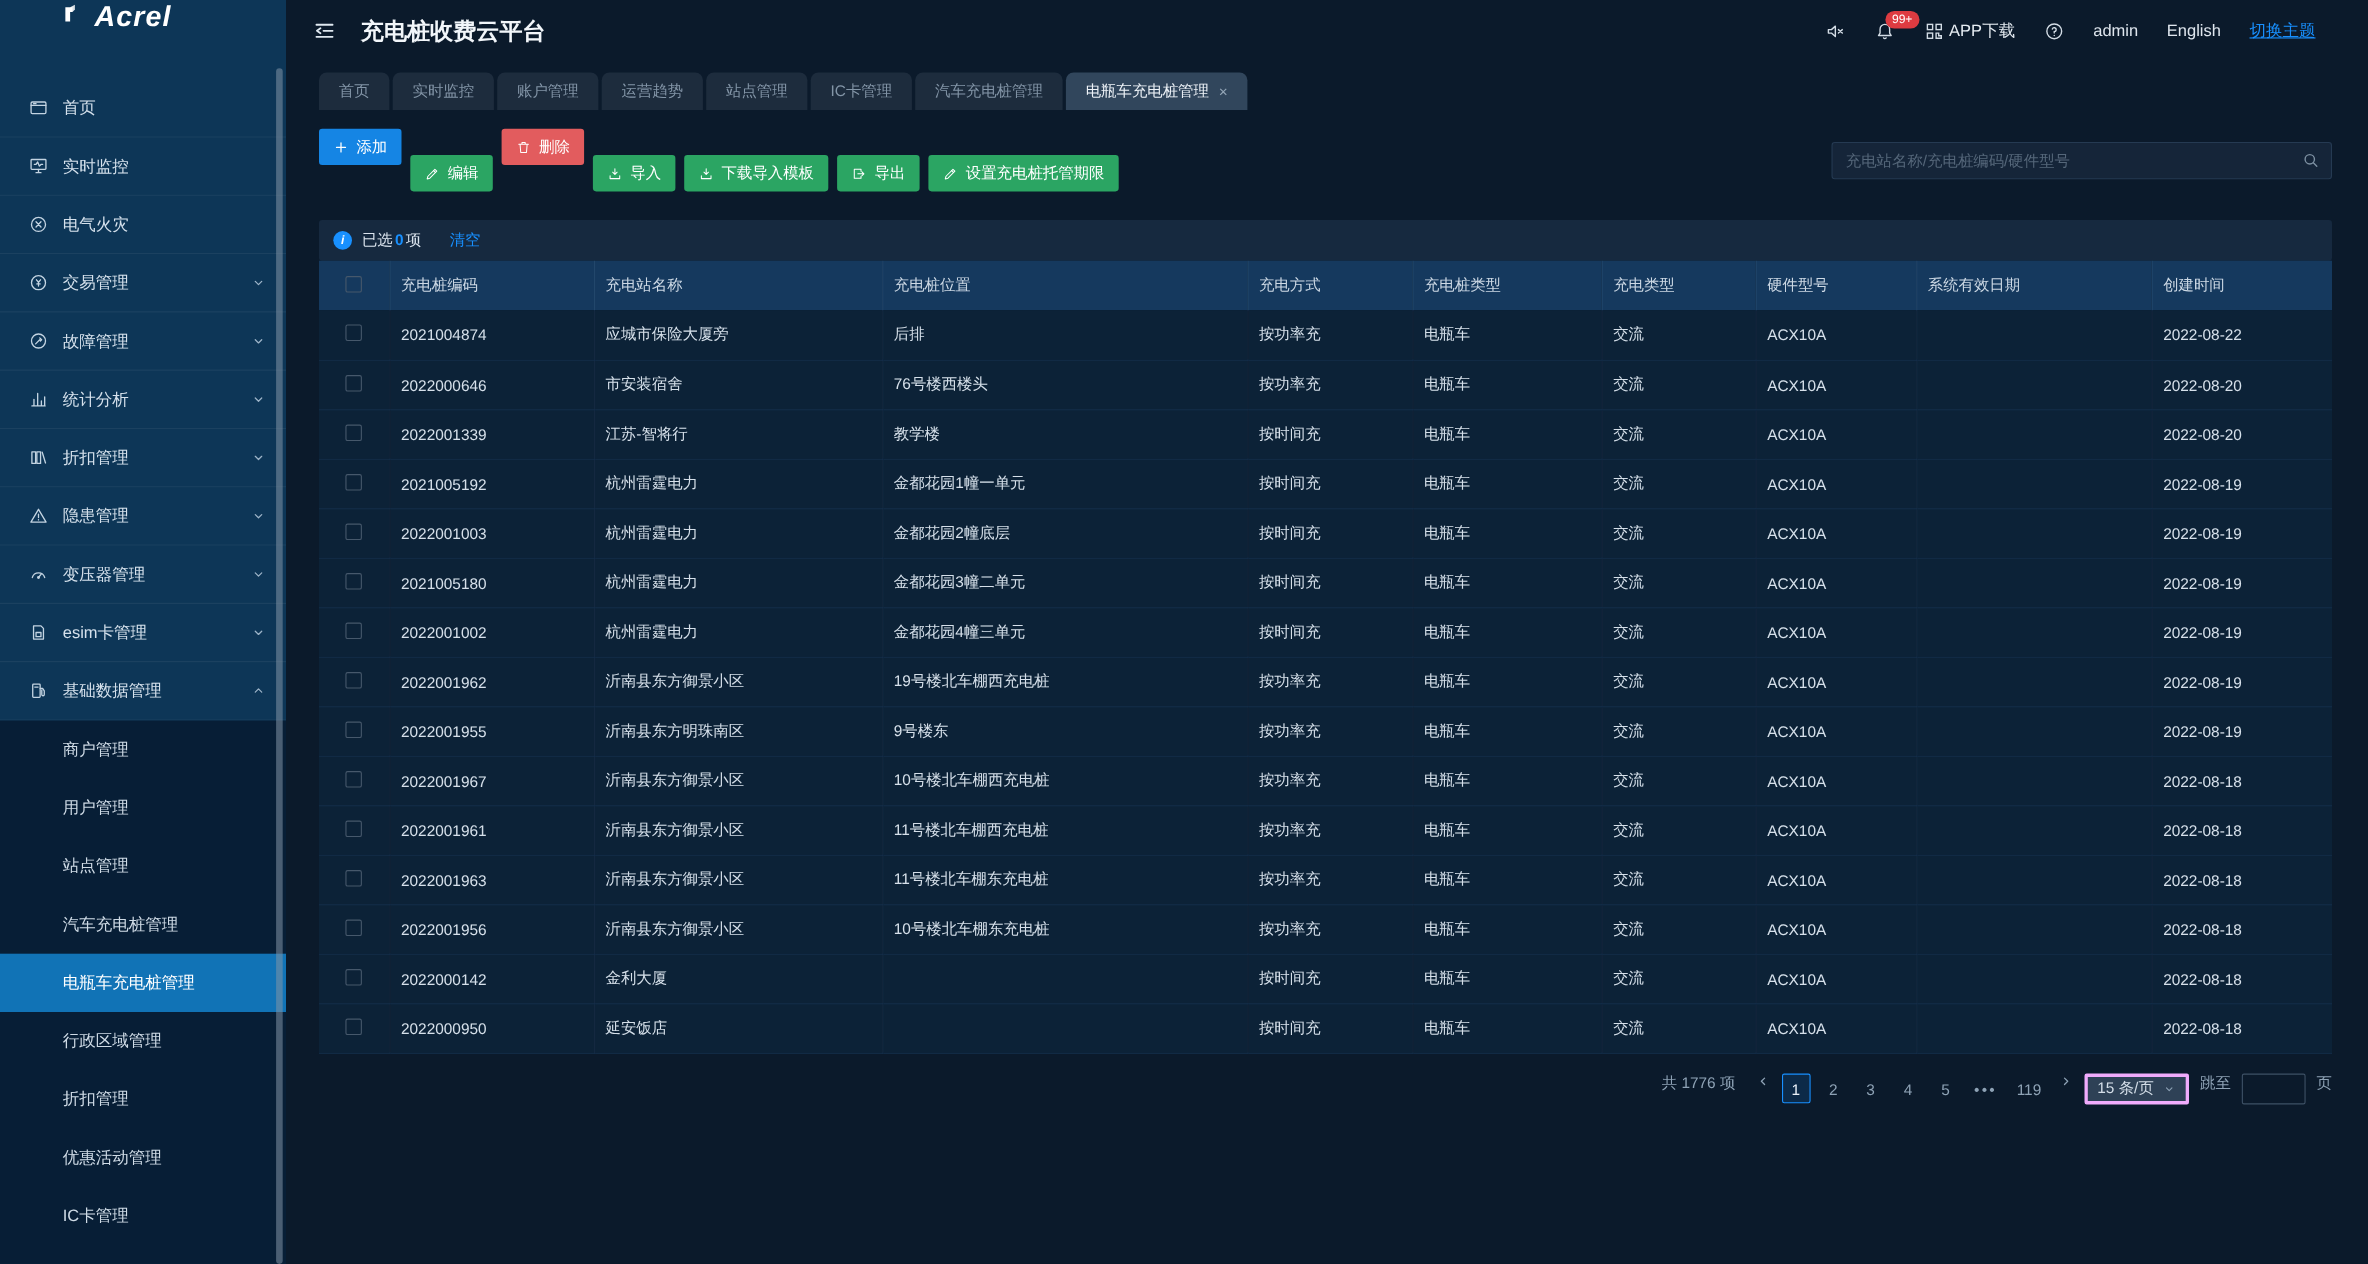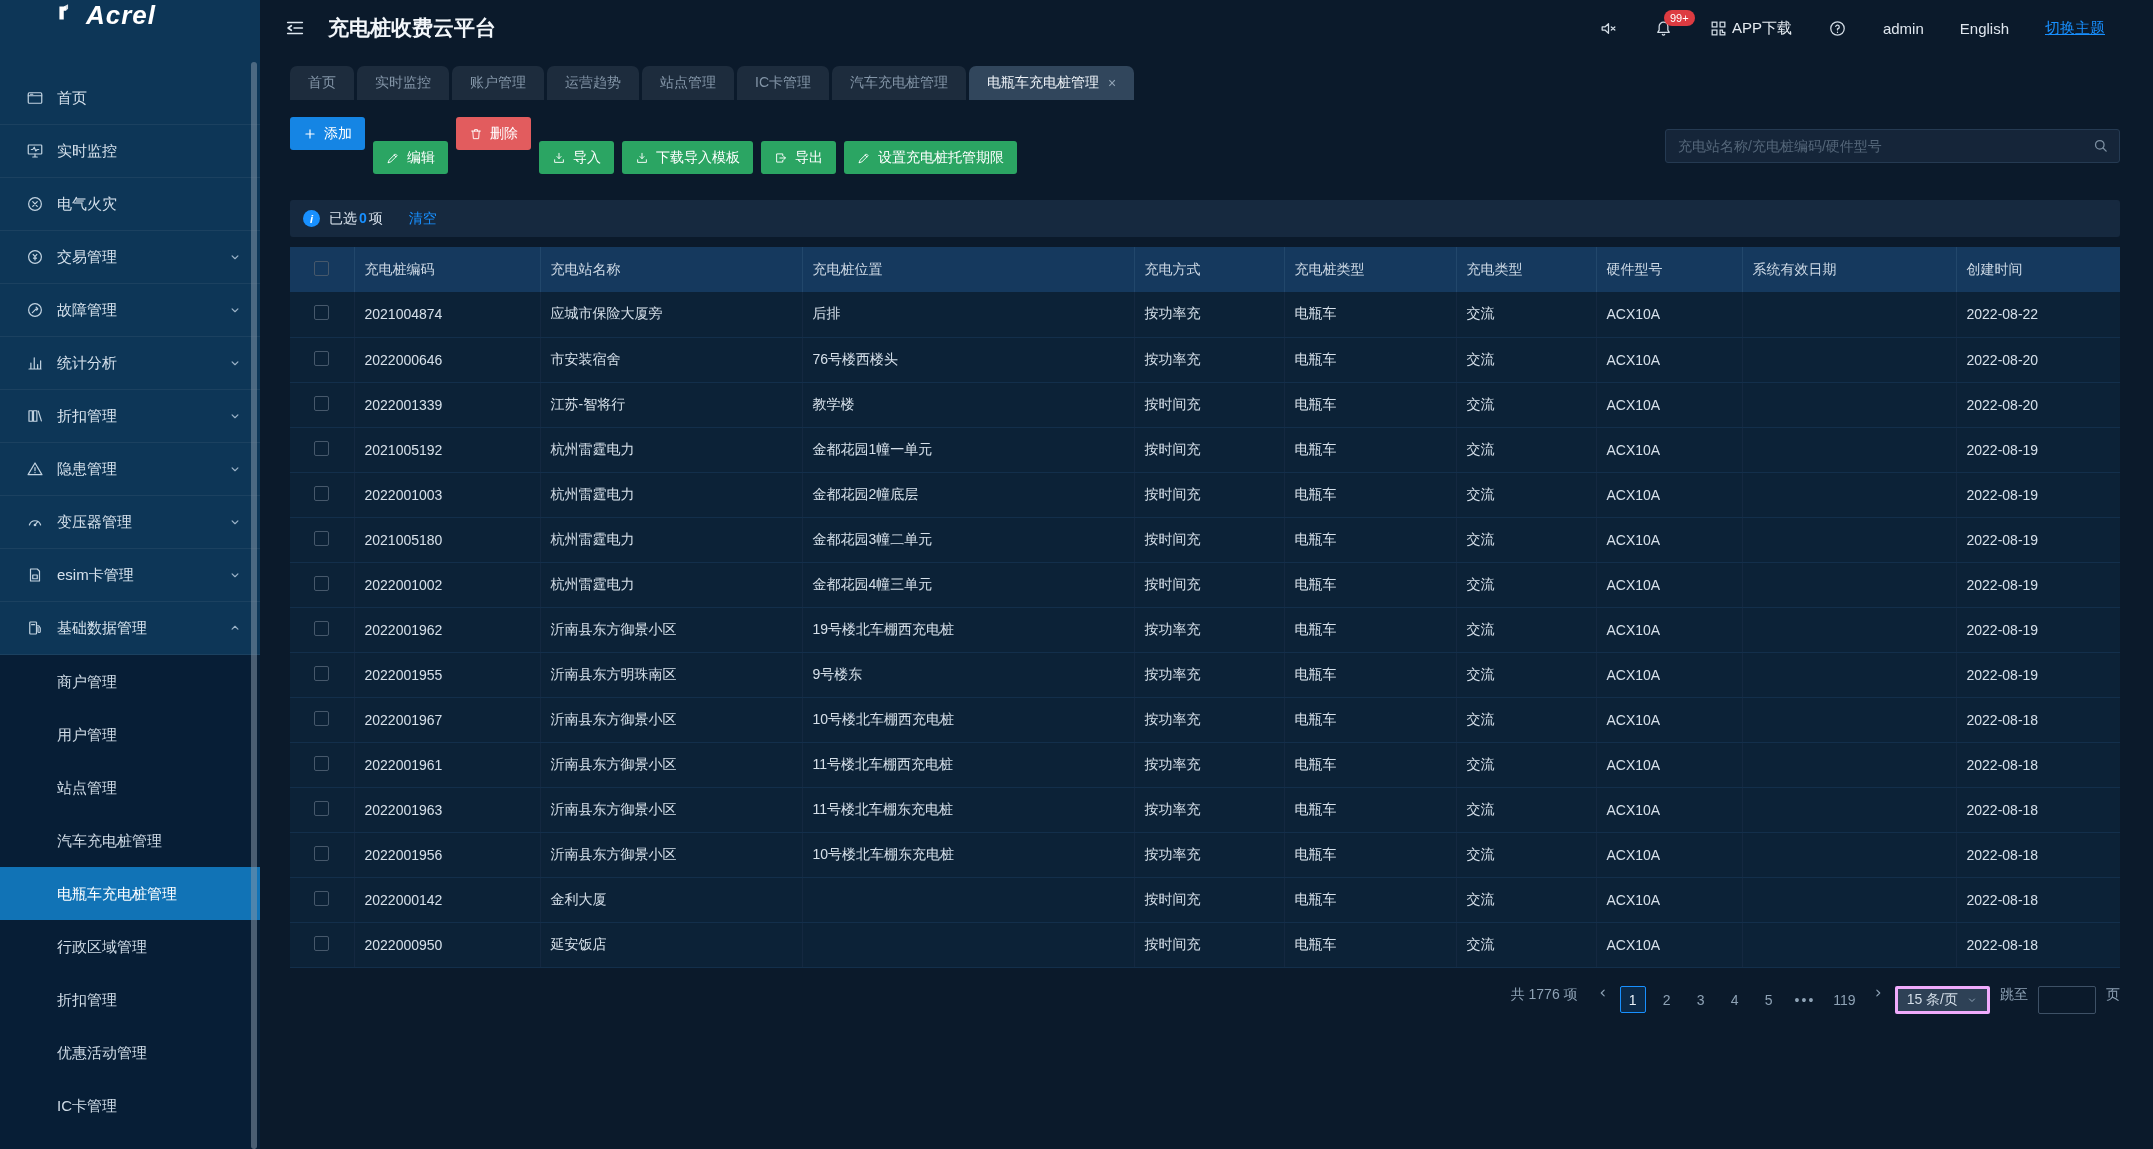--- a/index.html
+++ b/index.html
@@ -23,21 +23,21 @@
   .smi { height:53px; line-height:53px; padding-left:57px; font-size:15px; color:#cfdbe6; cursor:pointer; }
   .smi.active { background:#1173b6; color:#ffffff; }
   .side-scroll { position:absolute; top:62px; right:3px; width:6px; bottom:0; border-radius:3px; background:rgba(130,148,166,.55); }
 
   
   .main { flex:1; display:flex; flex-direction:column; background:#0b1a2b; min-width:0; }
   .topbar { height:56px; display:flex; align-items:center; padding:0 48px 0 24px; }
   .collapse { color:#dfe8f0; display:inline-flex; cursor:pointer; }
   .collapse svg { width:22px; height:22px; }
   .title { margin-left:22px; font-size:21px; font-weight:bold; color:#f2f6fa; }
-  .topbar-right { margin-left:auto; display:flex; align-items:center; gap:36px; font-size:15px; color:#dfe6ee; }
+  .topbar-right { margin-left:auto; display:flex; align-items:center; gap:26px; font-size:15px; color:#dfe6ee; }
   .tico { display:inline-flex; color:#d3dce5; cursor:pointer; }
   .tico svg { width:19px; height:19px; }
   .bell-wrap { position:relative; display:inline-flex; cursor:pointer; color:#d3dce5; }
   .badge { position:absolute; top:-9px; left:10px; background:#dd3b41; color:#fff; font-size:11px; line-height:16px; padding:0 6px; border-radius:9px; white-space:nowrap; }
   .appdl { display:inline-flex; align-items:center; gap:4px; cursor:pointer; color:#e6ecf2; }
   .theme { color:#1890ff; text-decoration:underline; cursor:pointer; }
   .uname, .lang { cursor:pointer; }
 
   
   .tabbar { height:44px; display:flex; align-items:flex-end; padding-left:30px; gap:3px; }
@@ -61,21 +61,21 @@
   .s-icon { position:absolute; right:11px; top:8px; color:#7d90a2; cursor:pointer; }
   .s-icon svg { width:17px; height:17px; }
 
   .selectbar { margin-top:26px; height:37px; background:#16293f; border-radius:3px; display:flex; align-items:center; padding:0 13px; font-size:14px; }
   .info-icon { width:17px; height:17px; background:#1890ff; border-radius:50%; color:#fff; font-size:11px; font-style:italic; font-weight:bold; display:flex; align-items:center; justify-content:center; }
   .sel-text { margin-left:9px; color:#dbe4ee; }
   .sel-text .cnt { color:#1890ff; margin:0 2px; }
   .clear { margin-left:26px; color:#1890ff; cursor:pointer; }
 
   
-  table { margin-top:10px; border-collapse:collapse; table-layout:fixed; width:1830px; font-size:14px; }
+  table { border-collapse:collapse; table-layout:fixed; width:1830px; font-size:14px; }
   thead th { background:#15395e; color:#cdd9e5; font-weight:normal; text-align:left; height:45px; padding:0 10px; border-right:1px solid rgba(60,96,133,.35); }
   thead th:last-child { border-right:none; }
   tbody td { background:#0c2237; color:#d6e0ea; height:45px; padding:0 10px; border-bottom:1px solid #132f4b; border-right:1px solid rgba(38,70,104,.35); white-space:nowrap; overflow:hidden; }
   tbody td:last-child { border-right:none; }
   .chkcell { text-align:center; }
   .chkbox { width:15px; height:15px; border:1px solid #46586b; border-radius:2px; display:inline-block; cursor:pointer; background:transparent; }
 
   
   .pager { margin-top:18px; display:flex; align-items:flex-start; justify-content:flex-end; gap:10px; color:#8ea2b5; font-size:14px; }
   .ptotal { margin-right:8px; }

